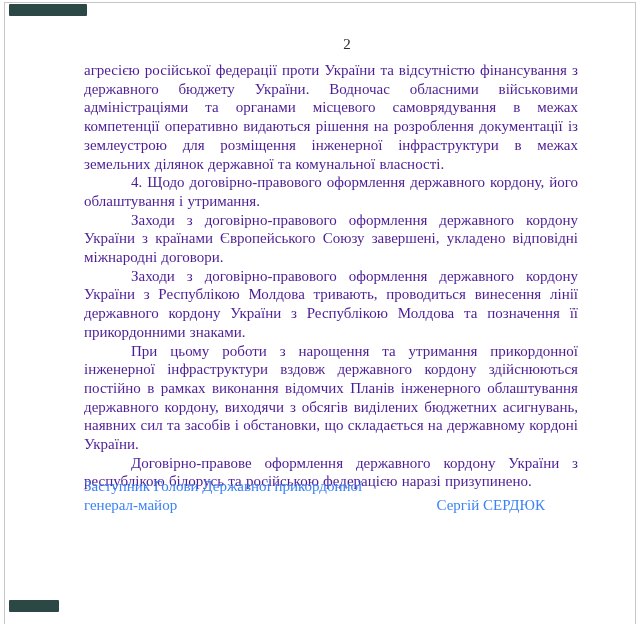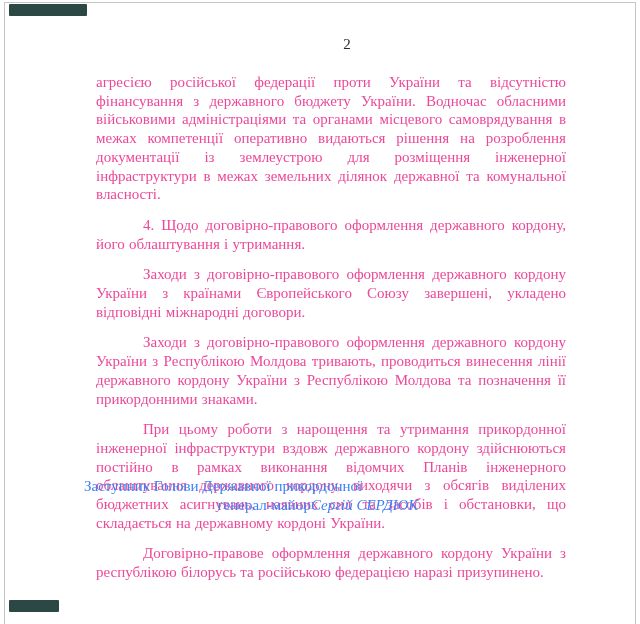--- a/index.html
+++ b/index.html
@@ -53,47 +53,46 @@
     color: #2a2a2a;
   }
 
   .content {
     position: absolute;
     left: 84px;
     top: 61px;
     width: 494px;
   }
   .content p {
-    margin: 12px;
+    margin: 0;
     font-size: 15px;
     line-height: 18.7px;
     text-align: justify;
     text-indent: 47px;
     word-spacing: 0.5px;
-    color: #ec4899;
+    color: #4c1d95;
   }
   .content p.no-indent { text-indent: 0; }
 
   .signature {
     position: absolute;
     left: 84px;
     top: 477px;
     width: 494px;
     font-size: 15px;
     line-height: 19.3px;
     color: #3b82f6;
   }
   .signature .sig-line { margin: 0; }
   .signature .rank-row {
     display: flex;
-    justify-content: center;
+    justify-content: space-between;
     align-items: baseline;
-    margin-left: 7px;
   }
-  .signature .signee-name { padding-right: 33px; font-style: italic; }
+  .signature .signee-name { padding-right: 33px; }
 </style>
 </head>
 <body>
 
 <div class="page">
 
   <div class="page-border"></div>
 
   <div class="barcode-stamp top"></div>
   <div class="barcode-stamp bottom"></div>

